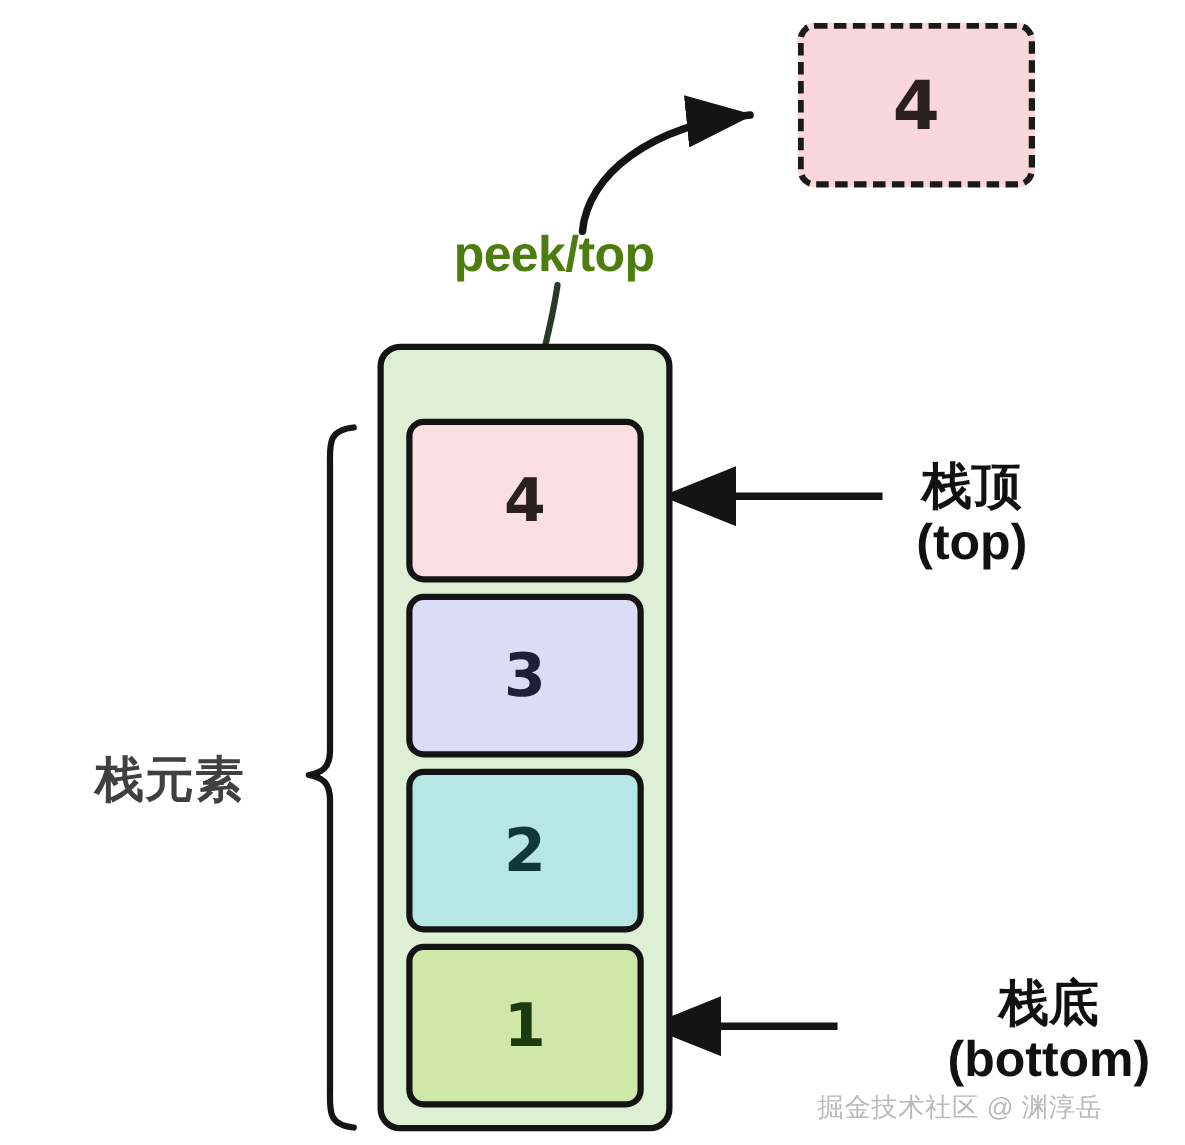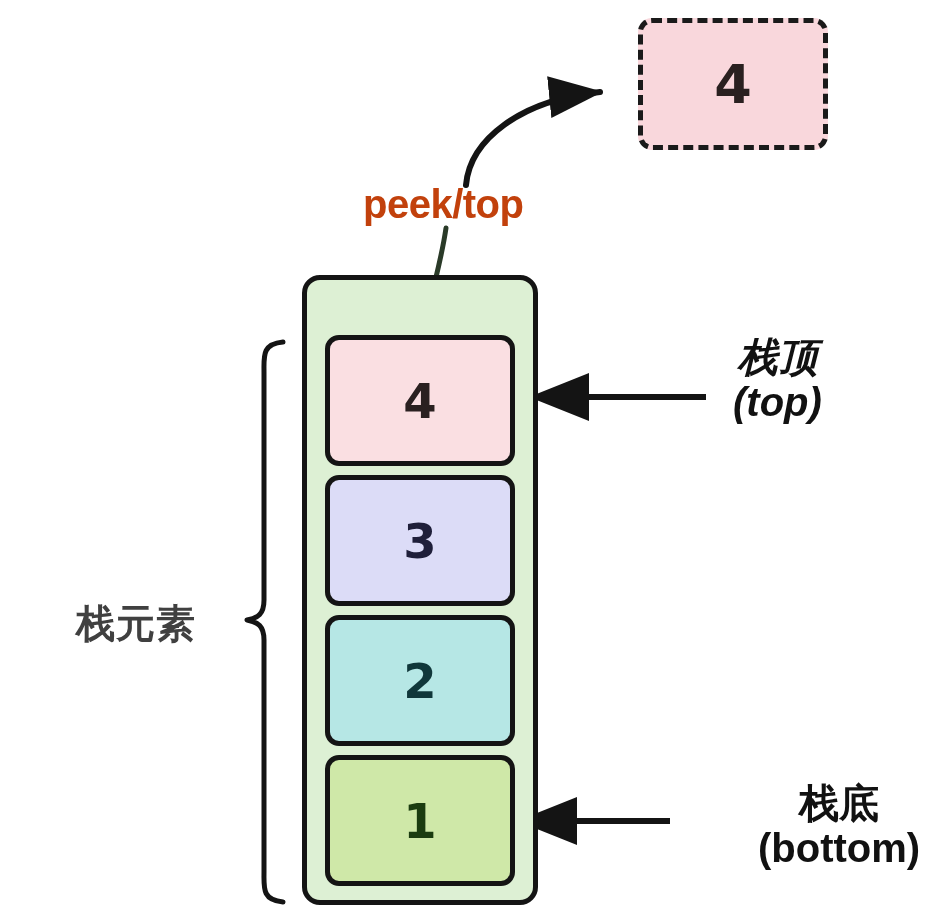--- a/index.html
+++ b/index.html
@@ -48,21 +48,21 @@
     font-family: "DejaVu Sans", sans-serif;
   }
 
   
   .peek-label {
     position: absolute;
     left: 363px;
     top: 182px;
     font-size: 40px;
     font-weight: 700;
-    color: #c2410c;
+    color: #4d7c0f;
     letter-spacing: -0.5px;
     white-space: nowrap;
   }
 
   
   .stack-container {
     position: absolute;
     left: 302px;
     top: 275px;
     width: 236px;
@@ -96,21 +96,21 @@
   .side-label {
     position: absolute;
     text-align: center;
     font-weight: 700;
     color: #111111;
     line-height: 1.12;
     white-space: nowrap;
   }
   .side-label .l1 { font-size: 40px; display: block; }
   .side-label .l2 { font-size: 40px; display: block; }
-  #label-top { left: 733px; top: 335px; font-style: italic; }
+  #label-top { left: 733px; top: 367px; }
   #label-bottom { left: 722px; top: 781px; margin-left: 36px; }
 
   
   .left-label {
     position: absolute;
     left: 76px;
     top: 597px;
     font-size: 39px;
     font-weight: 700;
     color: #404040;
@@ -187,14 +187,15 @@
     <span class="l2">(top)</span>
   </div>
 
   <div class="side-label" id="label-bottom">
     <span class="l1">栈底</span>
     <span class="l2">(bottom)</span>
   </div>
 
   <div class="left-label">栈元素</div>
 
+  <div class="watermark">掘金技术社区 @ 渊淳岳</div>
 
 </div>
 
 </body></html>

